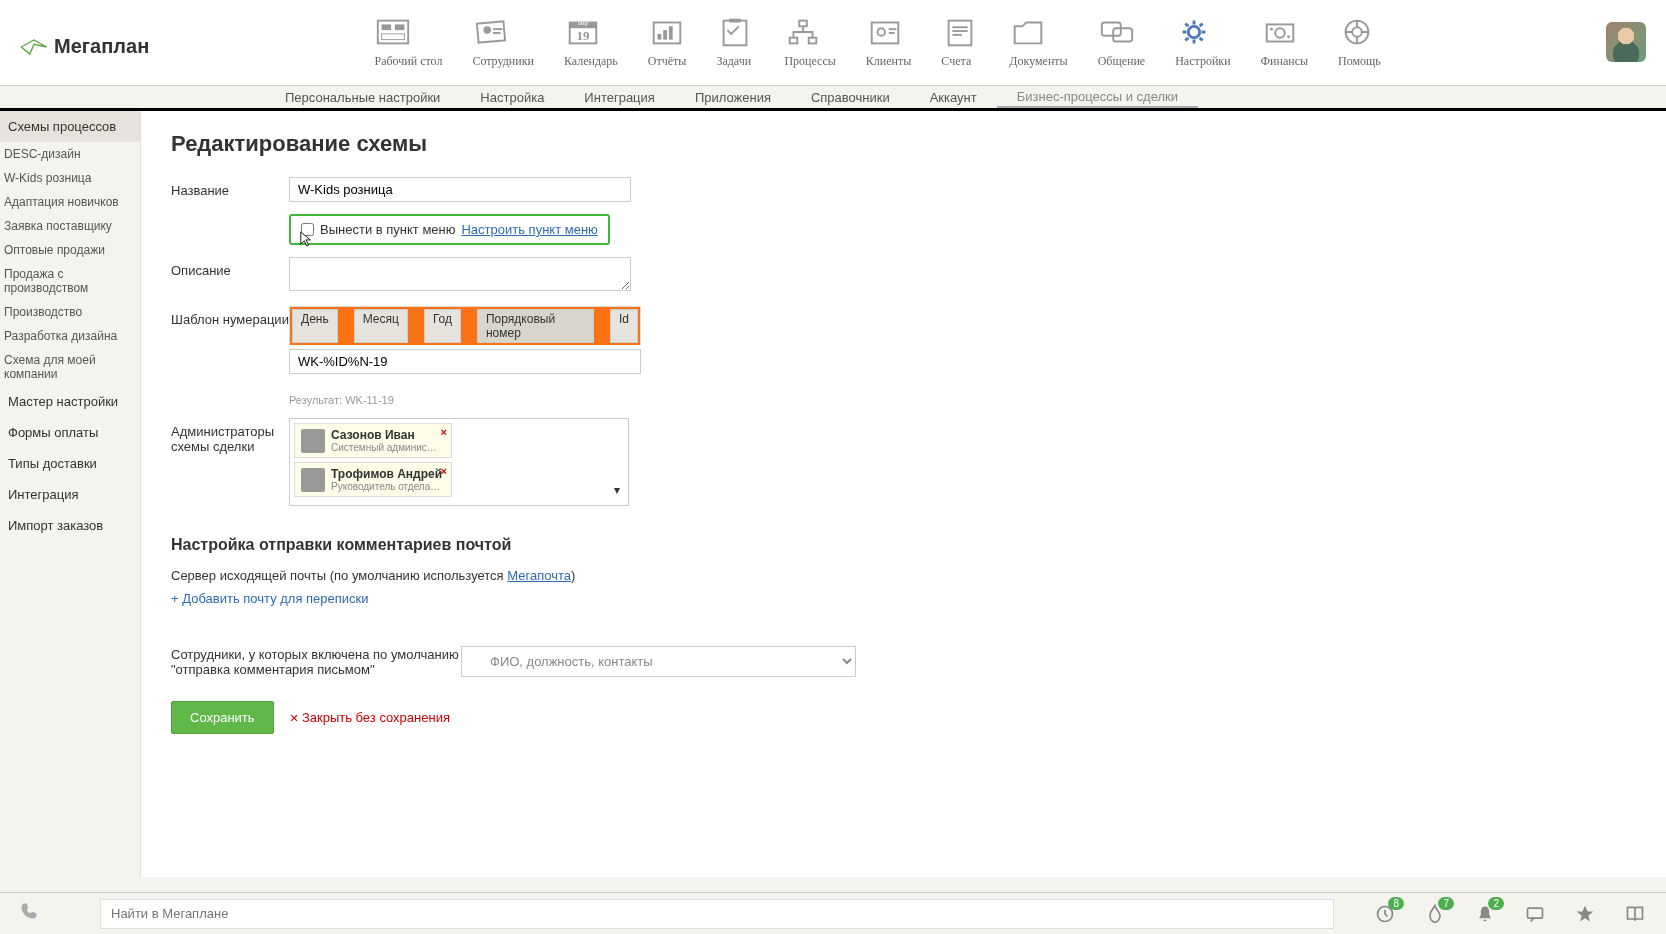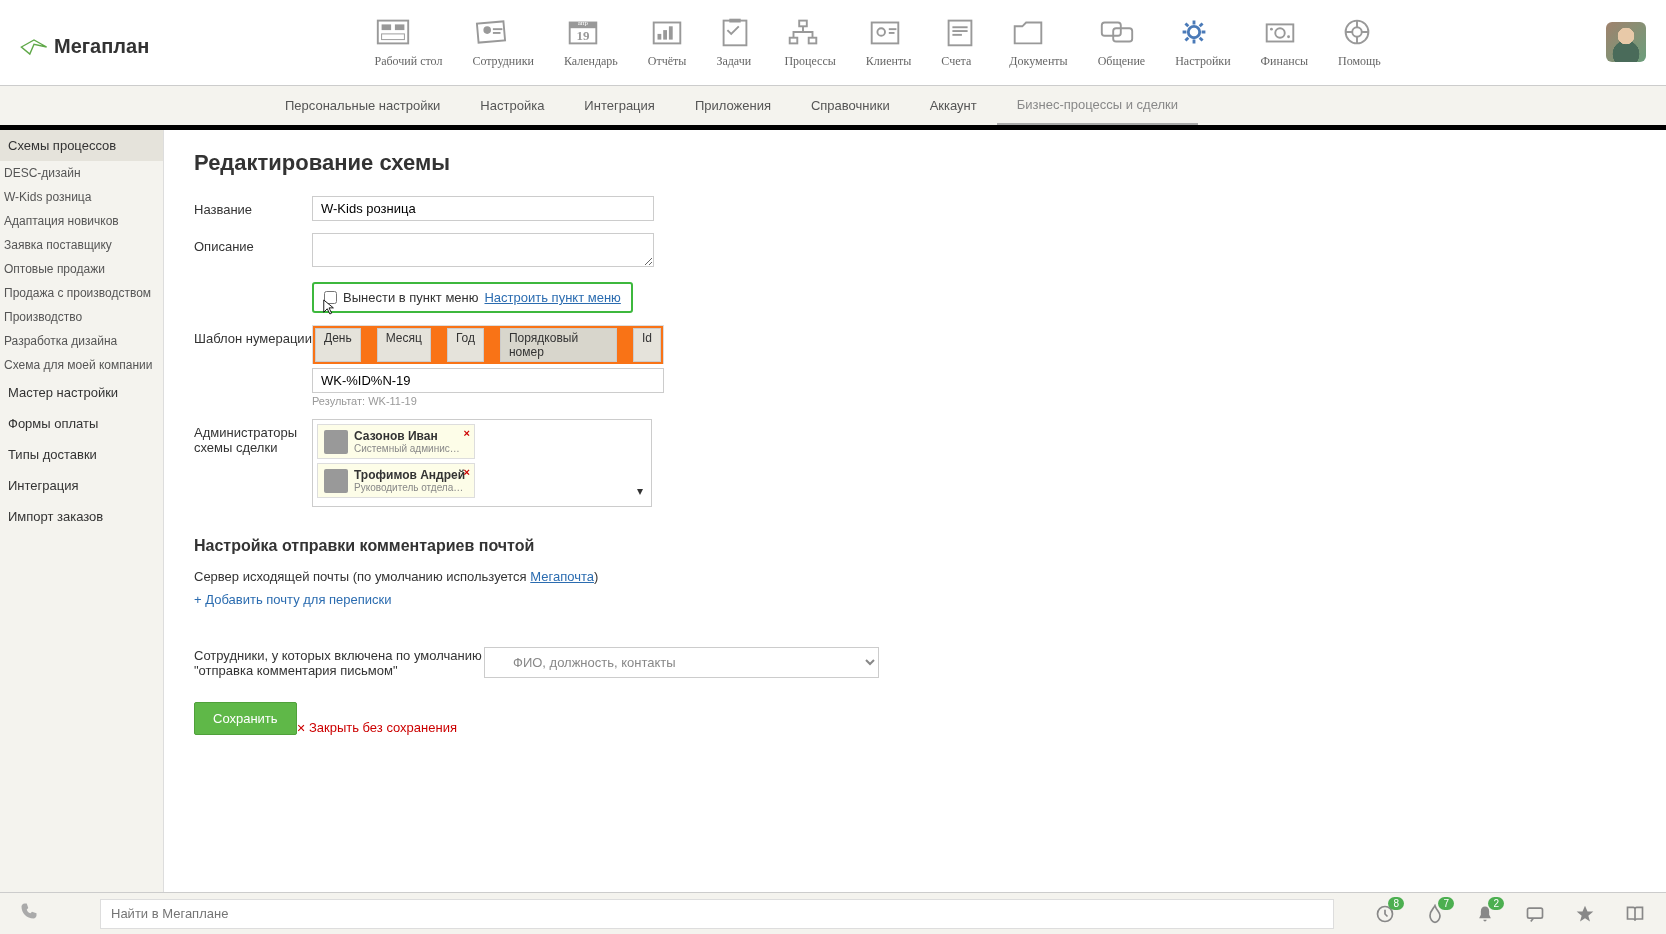--- a/index.html
+++ b/index.html
@@ -8,59 +8,59 @@
 .logo { display: flex; align-items: center; gap: 6px; margin-right: 40px; }
 .logo-icon { width: 28px; height: 20px; }
 .logo-text { font-size: 20px; font-weight: bold; color: #333; }
 .nav-items { display: flex; gap: 30px; flex: 1; justify-content: center; margin-left: -80px; }
 .nav-item { display: flex; flex-direction: column; align-items: flex-start; gap: 6px; cursor: pointer; color: #666; font-size: 12px; padding-bottom: 8px; font-family: Liberation Serif, serif; }
 .nav-item.active .nav-icon { color: #4a90d9; }
 .nav-icon { width: 38px; height: 32px; display: flex; align-items: center; justify-content: center; color: #999; }
 .nav-icon svg { width: 100%; height: 100%; }
 .avatar { width: 40px; height: 40px; border-radius: 6px; background: linear-gradient(135deg,#a0826d,#6b9e7c); position: absolute; right: 20px; top: 22px; overflow: hidden; }
 .avatar::after { content:''; position:absolute; inset:0; background: radial-gradient(circle at 50% 35%, #e8c9a8 0%, #e8c9a8 25%, transparent 26%), radial-gradient(circle at 50% 80%, #4a6b5a 0%, #4a6b5a 35%, transparent 36%); }
-.subnav { background: #f4f3ee; border-bottom: 5px solid #000000; display: flex; padding: 0; height: 44px; align-items: stretch; padding-left: 265px; }
+.subnav { background: #f4f3ee; border-bottom: 3px solid #000000; display: flex; padding: 0; height: 25px; align-items: stretch; padding-left: 265px; }
 .subnav-item { padding: 0 20px; display: flex; align-items: center; cursor: pointer; color: #555; font-size: 13px; }
 .subnav-item.active { color: #888; border-bottom: 2px solid #aaa; }
 .main { display: flex; height: calc(100vh - 86px - 40px - 42px); }
-.sidebar { width: 164px; background: #f4f3ee; border-right: 1px solid #ddd; padding: 0; overflow-y: auto; }
+.sidebar { width: 141px; background: #f4f3ee; border-right: 1px solid #ddd; padding: 0; overflow-y: auto; }
 .side-group { padding: 8px 8px; cursor: pointer; font-size: 13px; color: #333; }
 .side-group.active { background: #e5e3db; font-weight: normal; }
 .side-sub { padding: 5px 8px 5px 4px; font-size: 12px; color: #555; cursor: pointer; }
 .content { flex: 1; padding: 20px 30px; background: #fff; overflow-y: auto; }
 h1 { font-size: 22px; font-weight: bold; margin-bottom: 20px; }
 .form-row { display: flex; margin-bottom: 12px; align-items: flex-start; }
 .form-label { width: 118px; font-size: 13px; color: #333; padding-top: 6px; }
 .form-field { flex: 0 0 auto; }
 input[type=text].txt { width: 342px; border: 1px solid #ccc; padding: 4px 8px; font-size: 13px; }
 textarea.txt { width: 342px; height: 34px; border: 1px solid #ccc; padding: 4px 8px; font-size: 13px; resize: both; }
 .menu-box { border: 2px solid #3db83d; border-radius: 3px; padding: 6px 10px; display: inline-flex; align-items: center; gap: 6px; margin-left: 0; position: relative; }
 .menu-box input[type=checkbox]{ margin: 0; }
 .menu-box a { color: #2b6cb0; text-decoration: underline; }
 .cursor { position: absolute; left: 8px; top: 14px; width: 14px; height: 18px; pointer-events: none; }
 .num-tags { display: flex; gap: 16px; margin-bottom: 4px; background: #f97316; padding: 2px; width: 352px; border: 1px solid #ddd; border-bottom: none; }
 .tag { background: #e5e3db; border: 1px solid #ccc; padding: 2px 8px; font-size: 12px; cursor: pointer; }
 .tag.sel { background: #d8d6cc; }
 .num-input { width: 352px; border: 1px solid #ccc; padding: 4px 8px; font-size: 13px; }
-.result { font-size: 11px; color: #999; margin-top: 2px; }
+.result { font-size: 11px; color: #999; margin-top: 20px; }
 .admin-box { width: 340px; border: 1px solid #ccc; padding: 4px; position: relative; }
 .admin-card { display: flex; align-items: center; background: #fdfde8; border: 1px solid #ddd; padding: 4px 6px; margin-bottom: 4px; position: relative; width: 158px; }
 .admin-card .av { width: 24px; height: 24px; background: #999; margin-right: 6px; border-radius: 2px; flex-shrink: 0; }
 .admin-card .nm { font-size: 12px; font-weight: bold; color: #333; }
 .admin-card .rl { font-size: 10px; color: #888; white-space: nowrap; overflow: hidden; text-overflow: ellipsis; max-width: 110px; }
 .admin-card .rm { position: absolute; right: 4px; top: 2px; color: #c00; font-size: 11px; cursor: pointer; font-weight: bold; }
 .admin-drop { position: absolute; right: 8px; bottom: 8px; font-size: 12px; color: #333; cursor: pointer; }
 h2 { font-size: 16px; font-weight: bold; margin-top: 30px; margin-bottom: 14px; }
 .mail-text { font-size: 13px; color: #333; margin-bottom: 8px; }
 .mail-text a { color: #2b6cb0; }
 .add-link { color: #2b6cb0; font-size: 13px; cursor: pointer; margin-bottom: 20px; display: inline-block; }
 .emp-row { display: flex; align-items: center; margin-top: 20px; }
 .emp-row .lbl { width: 290px; font-size: 13px; color: #333; }
 .emp-row select { width: 395px; border: 1px solid #ccc; padding: 6px 24px; font-size: 13px; color: #888; background: #fff; }
-.actions { margin-top: 24px; display: flex; align-items: flex-end; }
+.actions { margin-top: 24px; display: flex; gap: 16px; align-items: center; }
 .btn-save { background: #5fb848; color: #fff; border: 1px solid #4fa03a; padding: 8px 18px; font-size: 13px; cursor: pointer; border-radius: 2px; }
 .btn-cancel { color: #c00; font-size: 13px; cursor: pointer; }
 .btn-cancel::before { content: '✕ '; font-size: 11px; }
 .bottombar { position: fixed; bottom: 0; left: 0; right: 0; height: 42px; background: #f4f3ee; border-top: 1px solid #ccc; display: flex; align-items: center; padding: 0 20px; gap: 20px; }
 .ph-icon { color: #aaa; font-size: 18px; width: 60px; }
 .search-area { flex: 1; background: #fff; border: 1px solid #ddd; height: 30px; display: flex; align-items: center; padding: 0 10px; margin-right: 20px; }
 .search-area input { border: none; outline: none; width: 100%; font-size: 13px; color: #888; }
 .bb-icons { display: flex; gap: 28px; align-items: center; }
 .bb-icon { position: relative; color: #888; cursor: pointer; width: 22px; height: 22px; display: flex; align-items: center; justify-content: center; }
 .badge { position: absolute; top: -6px; right: -8px; background: #4caf50; color: #fff; border-radius: 8px; font-size: 10px; padding: 1px 5px; min-width: 14px; text-align: center; }
@@ -245,36 +245,36 @@
 
   <div class="content">
     <h1>Редактирование схемы</h1>
 
     <div class="form-row">
       <div class="form-label">Название</div>
       <div class="form-field"><input type="text" class="txt" value="W-Kids розница" style=""></div>
     </div>
 
     <div class="form-row">
-      <div class="form-label">Описание</div>
-      <div class="form-field"><textarea class="txt" style=""></textarea></div>
-    </div>
-
-    <div class="form-row">
       <div class="form-label"></div>
       <div class="form-field">
         <div class="menu-box">
           <input type="checkbox" style="">
           <span>Вынести в пункт меню</span>
           <a href="#">Настроить пункт меню</a>
           <svg class="cursor" viewBox="0 0 16 20">
               <path d="M2 2 L2 16 L6 12 L9 18 L11 17 L8 11 L13 11 Z" fill="#fff" stroke="#000"></path>
             </svg>
         </div>
       </div>
+    </div>
+
+    <div class="form-row">
+      <div class="form-label">Описание</div>
+      <div class="form-field"><textarea class="txt" style=""></textarea></div>
     </div>
 
     <div class="form-row">
       <div class="form-label">Шаблон нумерации</div>
       <div class="form-field">
         <div class="num-tags">
           <span class="tag">День</span>
           <span class="tag">Месяц</span>
           <span class="tag">Год</span>
           <span class="tag sel">Порядковый номер</span>

